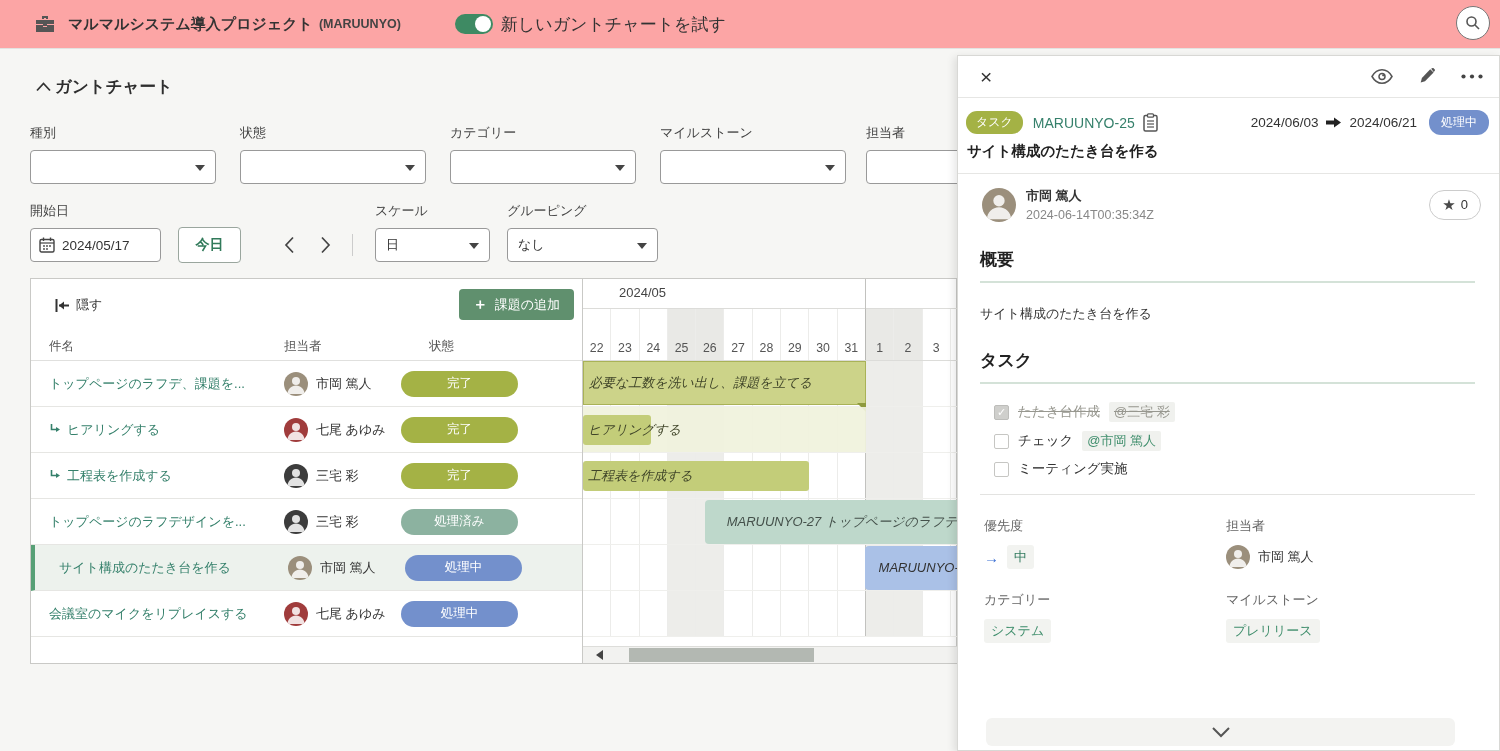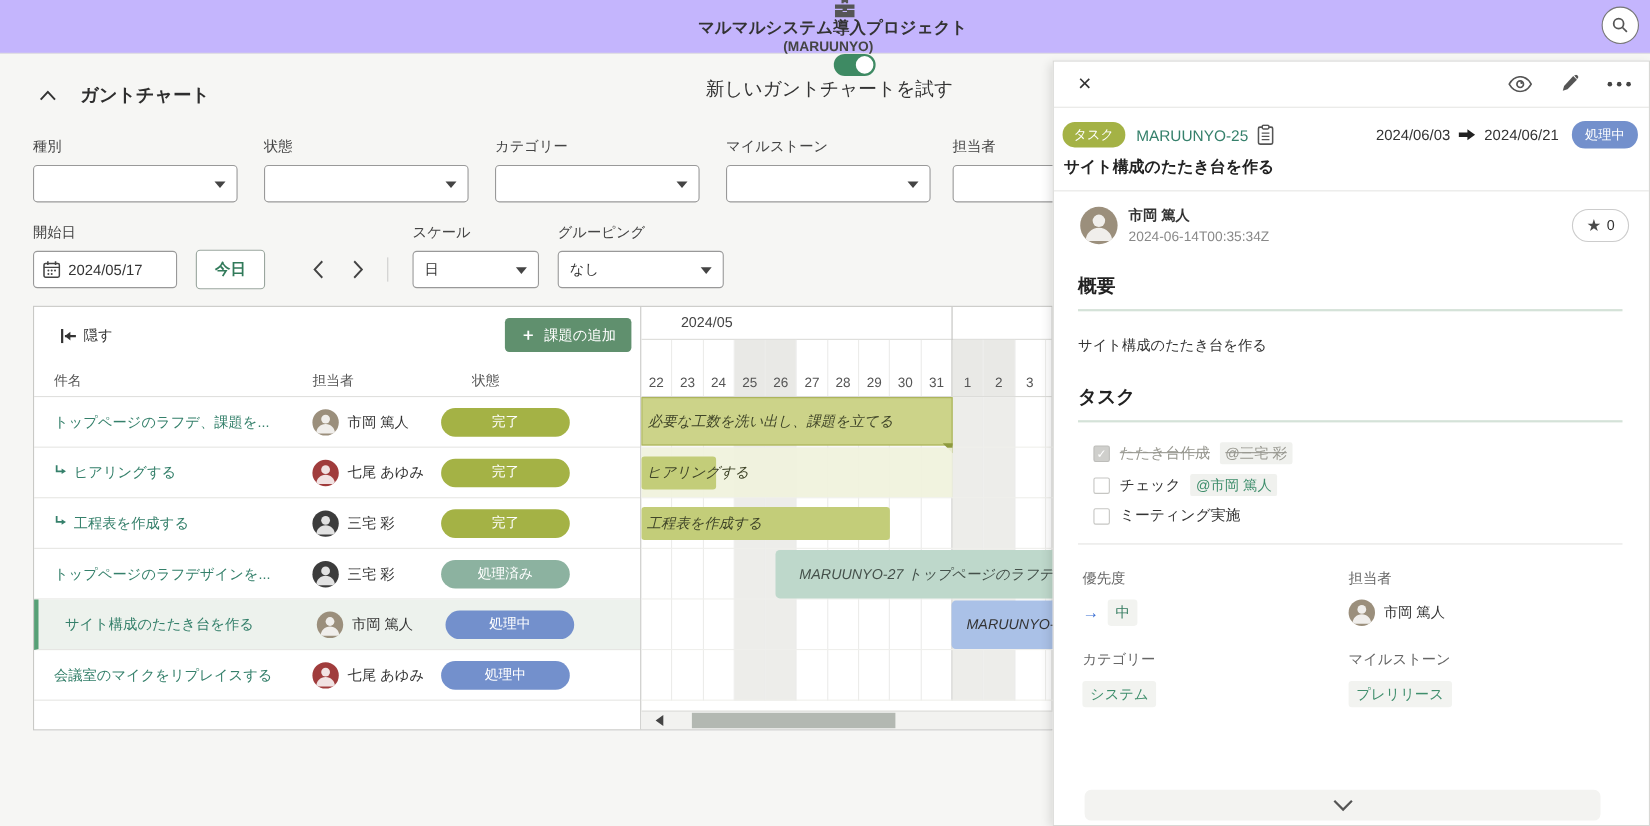--- a/index.html
+++ b/index.html
@@ -1,30 +1,30 @@
 <!DOCTYPE html>
 <html><head>
 <meta charset="utf-8">
 <style>
   html,body{margin:0;padding:0;background:#e9e9e7;font-family:"Liberation Sans","DejaVu Sans",sans-serif;}
   .stage{position:relative;width:1500px;height:751px;background:#f6f6f4;overflow:hidden;}
 
   
-  .topbar{position:absolute;left:0;top:0;width:1500px;height:48px;background:#c4b5fd;border-bottom:1px solid #e3e3e1;display:flex;align-items:center;z-index:5;flex-direction:column;}
+  .topbar{position:absolute;left:0;top:0;width:1500px;height:48px;background:#fca5a5;border-bottom:1px solid #e3e3e1;display:flex;align-items:center;z-index:5;}
   .briefcase{margin-left:36px;width:18px;height:16px;flex:none;}
   .proj-title{margin-left:14px;font-size:15px;font-weight:bold;color:#333;}
   .proj-key{margin-left:6px;font-size:12.5px;font-weight:bold;color:#444;}
   .toggle{margin-left:54px;width:38px;height:20px;border-radius:10px;background:#3e8a63;position:relative;cursor:pointer;flex:none;}
   .toggle .knob{position:absolute;right:2px;top:2px;width:16px;height:16px;border-radius:50%;background:#fff;}
   .toggle-label{margin-left:8px;font-size:17px;color:#333;}
   .search-btn{position:absolute;right:10px;top:6px;width:34px;height:34px;border-radius:50%;border:1.5px solid #777;display:flex;align-items:center;justify-content:center;background:#fff;}
 
   
   .content{position:absolute;left:0;top:48px;width:1500px;height:703px;}
-  .page-heading{position:absolute;left:36px;top:28px;display:flex;align-items:center;gap:22px;font-size:16.5px;font-weight:bold;color:#2e2e2e;}
+  .page-heading{position:absolute;left:36px;top:28px;display:flex;align-items:center;gap:4px;font-size:16.5px;font-weight:bold;color:#2e2e2e;}
 
   .f-label{position:absolute;font-size:13px;color:#444;}
   .selectbox{position:absolute;height:34px;background:#fff;border:1px solid #999;border-radius:4px;box-sizing:border-box;font-size:13px;color:#333;display:flex;align-items:center;padding:0 26px 0 10px;}
   .selectbox .caret{position:absolute;right:10px;top:14px;width:0;height:0;border-left:5px solid transparent;border-right:5px solid transparent;border-top:6px solid #444;}
 
   .datebox{position:absolute;left:30px;top:180px;width:131px;height:34px;background:#fff;border:1px solid #999;border-radius:4px;box-sizing:border-box;display:flex;align-items:center;gap:7px;padding-left:8px;font-size:13.5px;color:#333;}
   .today-btn{position:absolute;left:178px;top:179px;width:63px;height:36px;background:#fff;border:1px solid #9aa69e;border-radius:4px;box-sizing:border-box;font-size:14px;font-weight:bold;color:#317a5a;display:flex;align-items:center;justify-content:center;}
   .nav-btn{position:absolute;top:184px;width:26px;height:26px;display:flex;align-items:center;justify-content:center;background:transparent;border:none;}
   .nav-sep{position:absolute;left:352px;top:186px;width:1px;height:22px;background:#ccc;}
 

